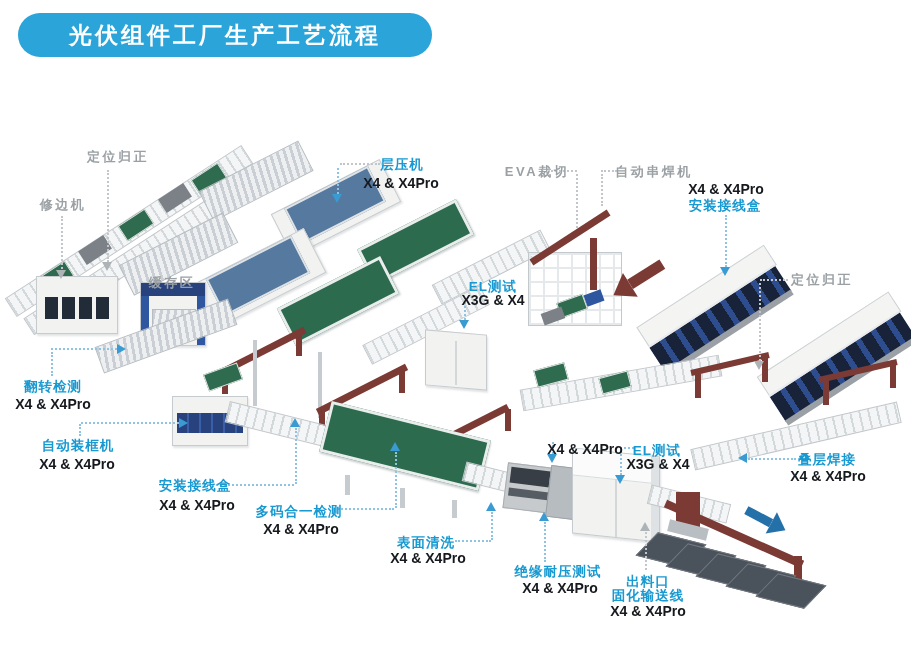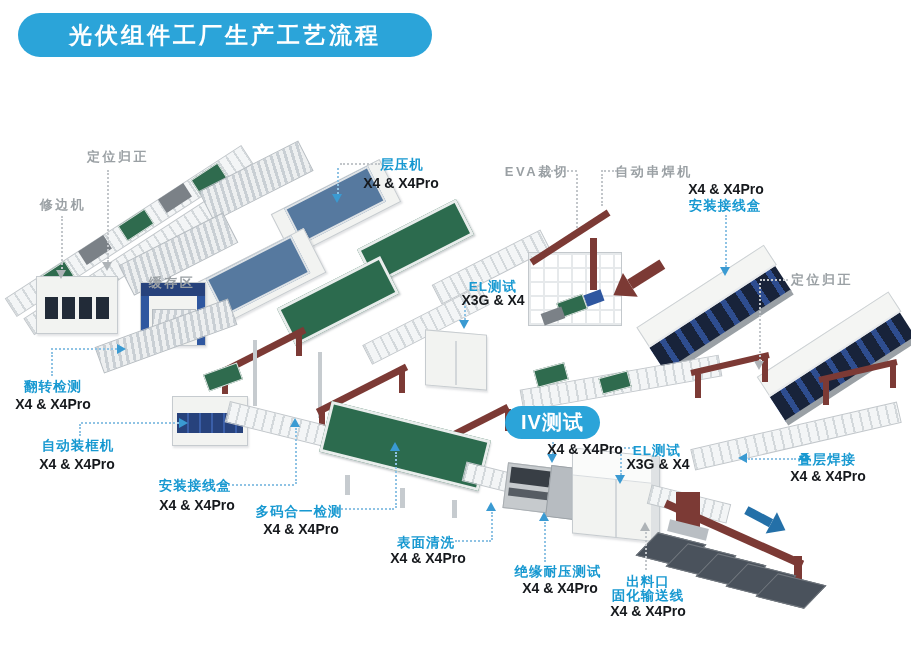--- a/index.html
+++ b/index.html
@@ -240,21 +240,20 @@
 
   <div class="lbl cn-b" style="left:195px;top:478px;">安装接线盒</div>
   <div class="lbl mod" style="left:197px;top:497px;">X4 &amp; X4Pro</div>
 
   <div class="lbl cn-b" style="left:299px;top:504px;">多码合一检测</div>
   <div class="lbl mod" style="left:301px;top:521px;">X4 &amp; X4Pro</div>
 
   <div class="lbl cn-b" style="left:426px;top:535px;">表面清洗</div>
   <div class="lbl mod" style="left:428px;top:550px;">X4 &amp; X4Pro</div>
 
-  <div class="pill" style="left:505px;top:406px;width:95px;height:33px;font-size:20px;letter-spacing:1px;border-radius:17px;">IV测试</div>
   <div class="lbl mod" style="left:585px;top:441px;">X4 &amp; X4Pro</div>
 
   <div class="lbl cn-b" style="left:657px;top:443px;">EL测试</div>
   <div class="lbl mod" style="left:658px;top:456px;">X3G &amp; X4</div>
 
   <div class="lbl cn-b" style="left:827px;top:452px;">叠层焊接</div>
   <div class="lbl mod" style="left:828px;top:468px;">X4 &amp; X4Pro</div>
 
   <div class="lbl cn-b" style="left:558px;top:564px;">绝缘耐压测试</div>
   <div class="lbl mod" style="left:560px;top:580px;">X4 &amp; X4Pro</div>

